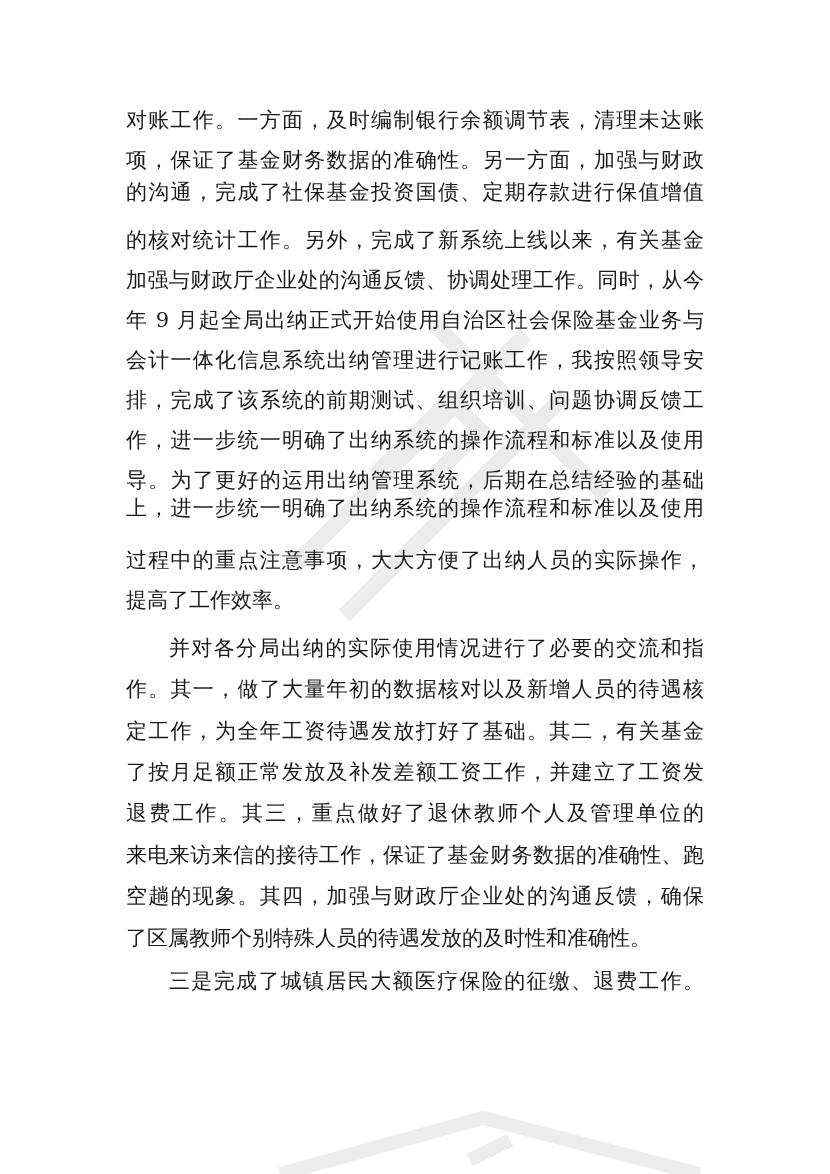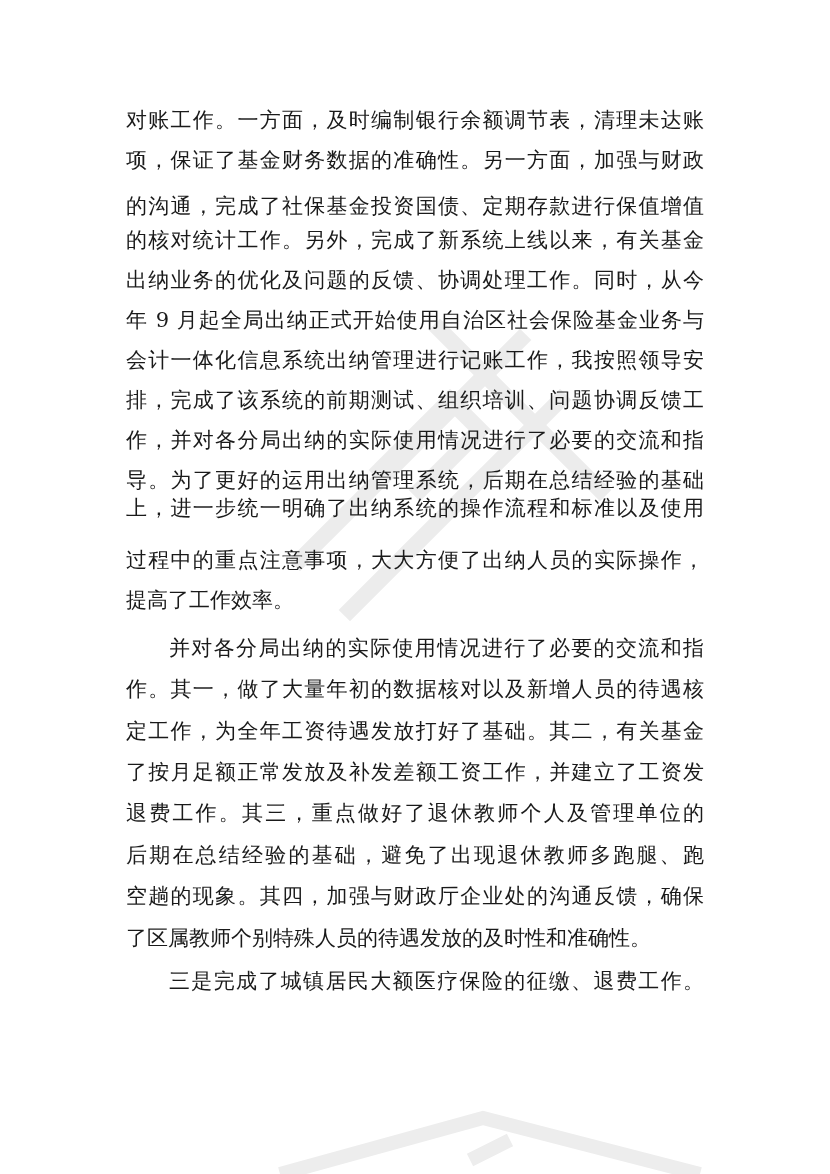--- a/index.html
+++ b/index.html
@@ -38,40 +38,40 @@
       <path d="M280 1174 L483 1118 L700 1174"></path>
       <path d="M470 1160 L510 1140"></path>
     </g>
   </svg>
 
   <div>
 
     <div>
       <div class="line" style="top:106px">对账工作。一方面，及时编制银行余额调节表，清理未达账</div>
       <div class="line" style="top:146px">项，保证了基金财务数据的准确性。另一方面，加强与财政</div>
-      <div class="line" style="top:192px">的沟通，完成了社保基金投资国债、定期存款进行保值增值</div>
+      <div class="line" style="top:178px">的沟通，完成了社保基金投资国债、定期存款进行保值增值</div>
       <div class="line" style="top:226px">的核对统计工作。另外，完成了新系统上线以来，有关基金</div>
-      <div class="line" style="top:266px">出纳业务的优化及问题的反馈、协调处理工作。同时，从今</div>
+      <div class="line" style="top:266px">加强与财政厅企业处的沟通反馈、协调处理工作。同时，从今</div>
       <div class="line" style="top:306px">年 9 月起全局出纳正式开始使用自治区社会保险基金业务与</div>
       <div class="line" style="top:346px">会计一体化信息系统出纳管理进行记账工作，我按照领导安</div>
       <div class="line" style="top:386px">排，完成了该系统的前期测试、组织培训、问题协调反馈工</div>
-      <div class="line" style="top:426px">作，并对各分局出纳的实际使用情况进行了必要的交流和指</div>
+      <div class="line" style="top:426px">作，进一步统一明确了出纳系统的操作流程和标准以及使用</div>
       <div class="line" style="top:466px">导。为了更好的运用出纳管理系统，后期在总结经验的基础</div>
       <div class="line" style="top:494px">上，进一步统一明确了出纳系统的操作流程和标准以及使用</div>
       <div class="line" style="top:546px">过程中的重点注意事项，大大方便了出纳人员的实际操作，</div>
       <div class="line last" style="top:586px">提高了工作效率。</div>
     </div>
 
     <div>
       <div class="line indent" style="top:634px">并对各分局出纳的实际使用情况进行了必要的交流和指</div>
       <div class="line" style="top:675px">作。其一，做了大量年初的数据核对以及新增人员的待遇核</div>
       <div class="line" style="top:717px">定工作，为全年工资待遇发放打好了基础。其二，有关基金</div>
       <div class="line" style="top:758px">了按月足额正常发放及补发差额工资工作，并建立了工资发</div>
       <div class="line" style="top:799px">退费工作。其三，重点做好了退休教师个人及管理单位的</div>
-      <div class="line" style="top:841px">后期在总结经验的基础，避免了出现退休教师多跑腿、跑</div>
+      <div class="line" style="top:841px">来电来访来信的接待工作，保证了基金财务数据的准确性、跑</div>
       <div class="line" style="top:882px">空趟的现象。其四，加强与财政厅企业处的沟通反馈，确保</div>
       <div class="line last" style="top:924px">了区属教师个别特殊人员的待遇发放的及时性和准确性。</div>
     </div>
 
     <div>
       <div class="line indent" style="top:967px">三是完成了城镇居民大额医疗保险的征缴、退费工作。</div>
     </div>
   </div>
 </div>
 

